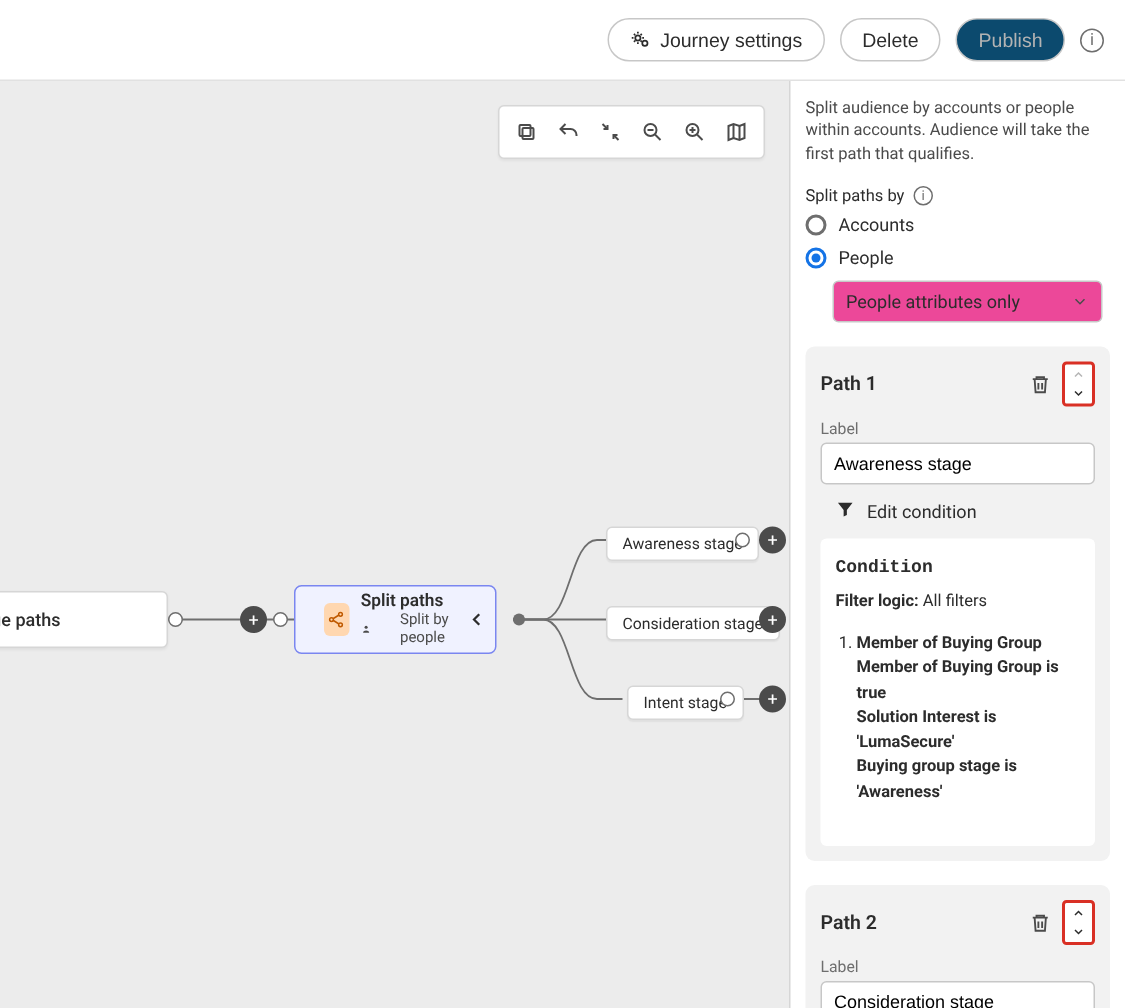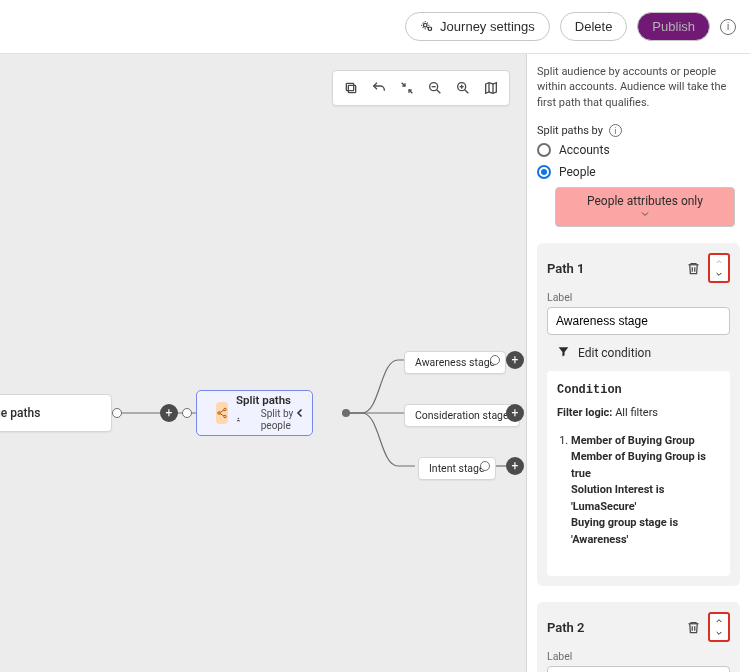--- a/index.html
+++ b/index.html
@@ -1,39 +1,39 @@
 <!DOCTYPE html>
 <html><head>
 <meta charset="utf-8">
 <style>
   * { box-sizing: border-box; }
   html, body { margin:0; padding:0; font-family: -apple-system, BlinkMacSystemFont, "Segoe UI", Roboto, Helvetica, Arial, sans-serif; font-size:13px; color:#2c2c2c; background:#fff; }
   .app { width:750px; height:672px; position:relative; overflow:hidden; background:#fff; display:flex; flex-direction:column; }
   .topbar { height:54px; border-bottom:1px solid #e1e1e1; display:flex; align-items:center; justify-content:flex-end; padding:4px 14px; gap:10px; }
   .btn { border:1px solid #c7c7c7; background:#fff; border-radius:16px; padding:6px 14px; font-size:13px; display:inline-flex; align-items:center; gap:6px; cursor:pointer; color:#2c2c2c; }
-  .btn.disabled { color:#b3b3b3; background:#701a75; cursor:default; }
+  .btn.disabled { color:#b3b3b3; background:#0c4a6e; cursor:default; }
   .btn .ico { display:inline-flex; }
   .info-icon { width:16px; height:16px; border:1.5px solid #6e6e6e; border-radius:50%; display:inline-flex; align-items:center; justify-content:center; font-size:11px; color:#6e6e6e; }
   .content { flex:1; display:flex; min-height:0; }
   .canvas { flex:1; background:#ececec; position:relative; overflow:hidden; }
   .canvas-toolbar { position:absolute; top:16px; right:16px; background:#fff; border:1px solid #d6d6d6; border-radius:4px; display:flex; align-items:center; gap:0; padding:4px; box-shadow:0 1px 2px rgba(0,0,0,0.05); }
   .tbtn { width:28px; height:26px; display:flex; align-items:center; justify-content:center; cursor:pointer; color:#4b4b4b; }
   .tbtn svg { width:16px; height:16px; }
   .sidepanel { width:224px; border-left:1px solid #d6d6d6; background:#fff; overflow-y:auto; padding:10px 6px 10px 10px; position:relative; }
   .sidepanel-scroll { padding-right:4px; }
   .sidepanel::-webkit-scrollbar { width:10px; }
   .sidepanel::-webkit-scrollbar-thumb { background:#bdbdbd; border-radius:5px; }
   .desc { font-size:11px; color:#4b4b4b; line-height:1.4; margin-bottom:14px; }
   .section-label { font-size:11px; color:#2c2c2c; margin-bottom:6px; display:flex; align-items:center; gap:6px; }
   .radio-row { display:flex; align-items:center; gap:8px; font-size:12px; margin-bottom:8px; cursor:pointer; }
   .radio { width:14px; height:14px; border-radius:50%; border:2px solid #6e6e6e; display:inline-block; position:relative; flex-shrink:0; }
   .radio.checked { border-color:#1473e6; }
   .radio.checked::after { content:""; position:absolute; width:6px; height:6px; background:#1473e6; border-radius:50%; top:2px; left:2px; }
   .sub-label { font-size:10.5px; color:#6e6e6e; margin:6px 0 4px 18px; }
-  .select { margin-left:18px; border:1px solid #c7c7c7; border-radius:4px; padding:6px 8px; display:flex; align-items:center; justify-content:space-between; font-size:12px; cursor:pointer; background:#fca5a5; width:180px;flex-direction:column; }
+  .select { margin-left:18px; border:1px solid #c7c7c7; border-radius:4px; padding:6px 8px; display:flex; align-items:center; justify-content:space-between; font-size:12px; cursor:pointer; background:#ec4899; width:180px; }
   .select .chev { display:inline-flex; }
   .path-card { background:#f2f2f2; border-radius:6px; padding:10px; margin-top:16px; position:relative; }
   .path-header { display:flex; align-items:center; justify-content:space-between; margin-bottom:8px; }
   .path-title { font-weight:600; font-size:13px; }
   .path-actions { display:flex; align-items:center; gap:6px; }
   .icon-btn { width:18px; height:18px; display:flex; align-items:center; justify-content:center; cursor:pointer; color:#4b4b4b; }
   .reorder { border:2px solid #d93025; border-radius:3px; display:flex; flex-direction:column; width:22px; padding:1px 0; background:#fff; }
   .reorder .arw { height:12px; display:flex; align-items:center; justify-content:center; cursor:pointer; }
   .reorder .arw.dim { opacity:0.35; cursor:default; }
   .field-label { font-size:10.5px; color:#6e6e6e; margin-bottom:3px; }
@@ -42,21 +42,21 @@
   .cond-card { background:#fff; border-radius:4px; padding:10px; font-size:11px; line-height:1.5; }
   .cond-title { font-weight:700; font-size:12px; margin-bottom:6px;font-family:Liberation Mono, monospace; }
   .cond-sub { margin-bottom:4px; }
   .cond-list { padding-left:14px; }
   .cond-list .line { margin-bottom:18px; }
 
   
   .node-merge { position:absolute; left:-40px; top:340px; width:152px; height:38px; background:#fff; border:1px solid #d6d6d6; border-radius:4px; display:flex; align-items:center; padding:0 12px; font-size:12px; font-weight:500; box-shadow:0 1px 2px rgba(0,0,0,0.06); }
   .dot { width:10px; height:10px; border-radius:50%; background:#fff; border:1.5px solid #6e6e6e; position:absolute; }
   .plus-btn { width:18px; height:18px; border-radius:50%; background:#4b4b4b; color:#fff; display:flex; align-items:center; justify-content:center; font-size:12px; position:absolute; cursor:pointer; }
-  .split-node { position:absolute; left:196px; top:336px; width:117px; height:46px; background:#f0f2ff; border:1.5px solid #7a86f0; border-radius:5px; display:flex; align-items:center; padding:4px 19px; gap:8px; }
+  .split-node { position:absolute; left:196px; top:336px; width:135px; height:46px; background:#f0f2ff; border:1.5px solid #7a86f0; border-radius:5px; display:flex; align-items:center; padding:4px 19px; gap:8px; }
   .split-node .icon-square { width:22px; height:22px; border-radius:4px; background:#ffd7b0; display:flex; align-items:center; justify-content:center; }
   .split-node .titles { display:flex; flex-direction:column; line-height:1.2; }
   .split-node .titles .t1 { font-weight:600; font-size:11.5px; }
   .split-node .titles .t2 { font-size:10px; color:#4b4b4b; display:flex; align-items:center; gap:20px; }
   .split-node .caret { position:absolute; right:6px; top:14px; }
   .branch-pill { position:absolute; background:#fff; border:1px solid #d6d6d6; border-radius:4px; padding:4px 10px; font-size:10.5px; box-shadow:0 1px 1px rgba(0,0,0,0.05); }
   svg.connectors { position:absolute; inset:0; width:100%; height:100%; pointer-events:none; }
   .conn { stroke:#6e6e6e; stroke-width:1.2; fill:none; }
   .split-out-dot { width:8px; height:8px; border-radius:50%; background:#6e6e6e; position:absolute; }
 </style>

